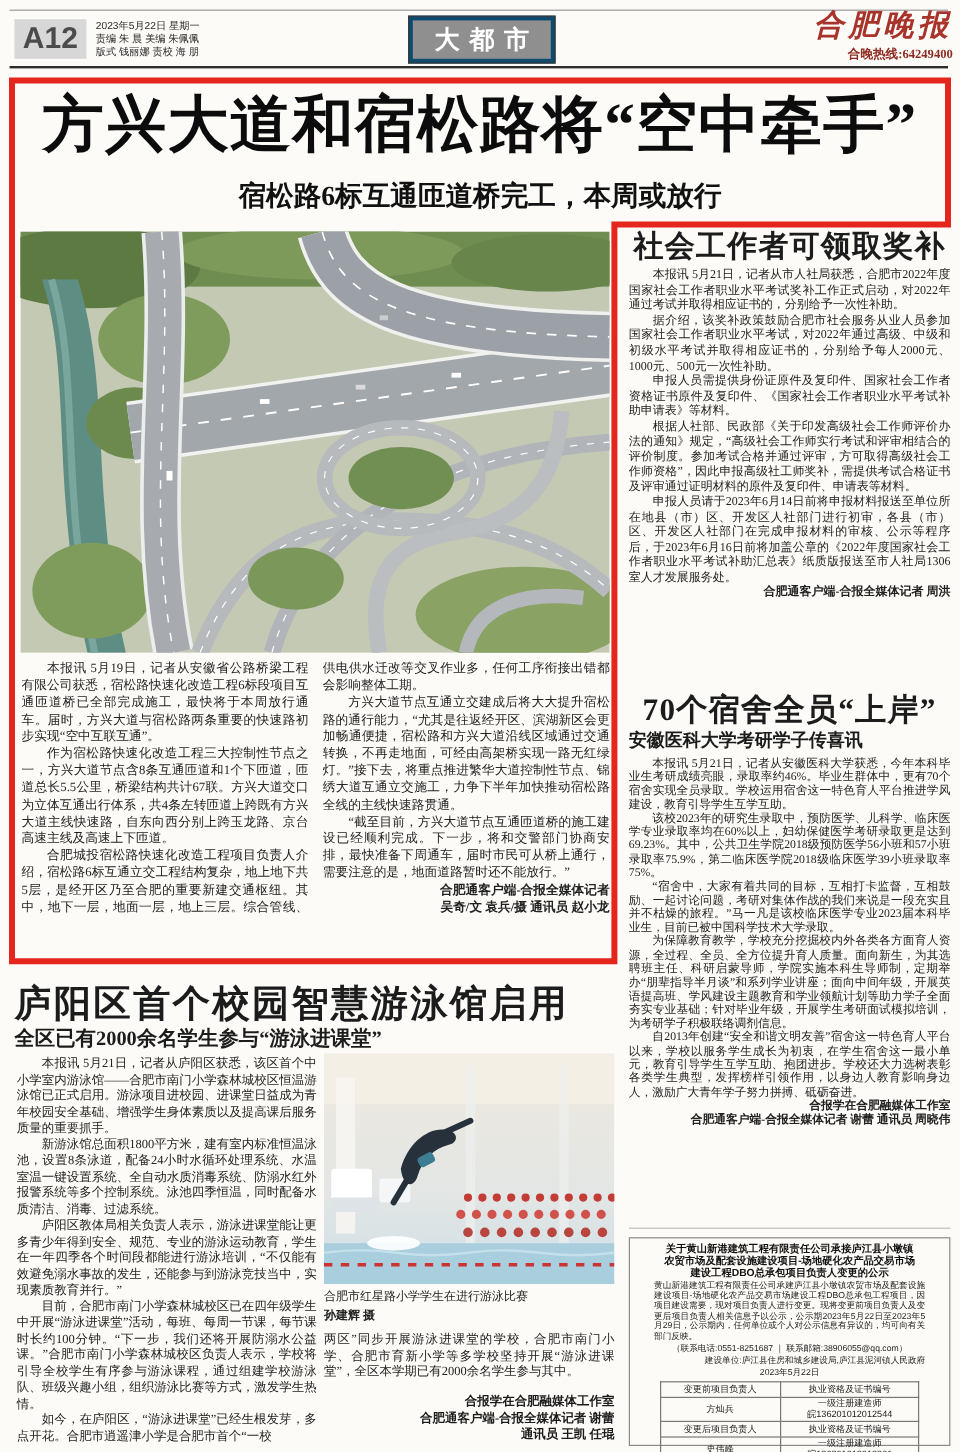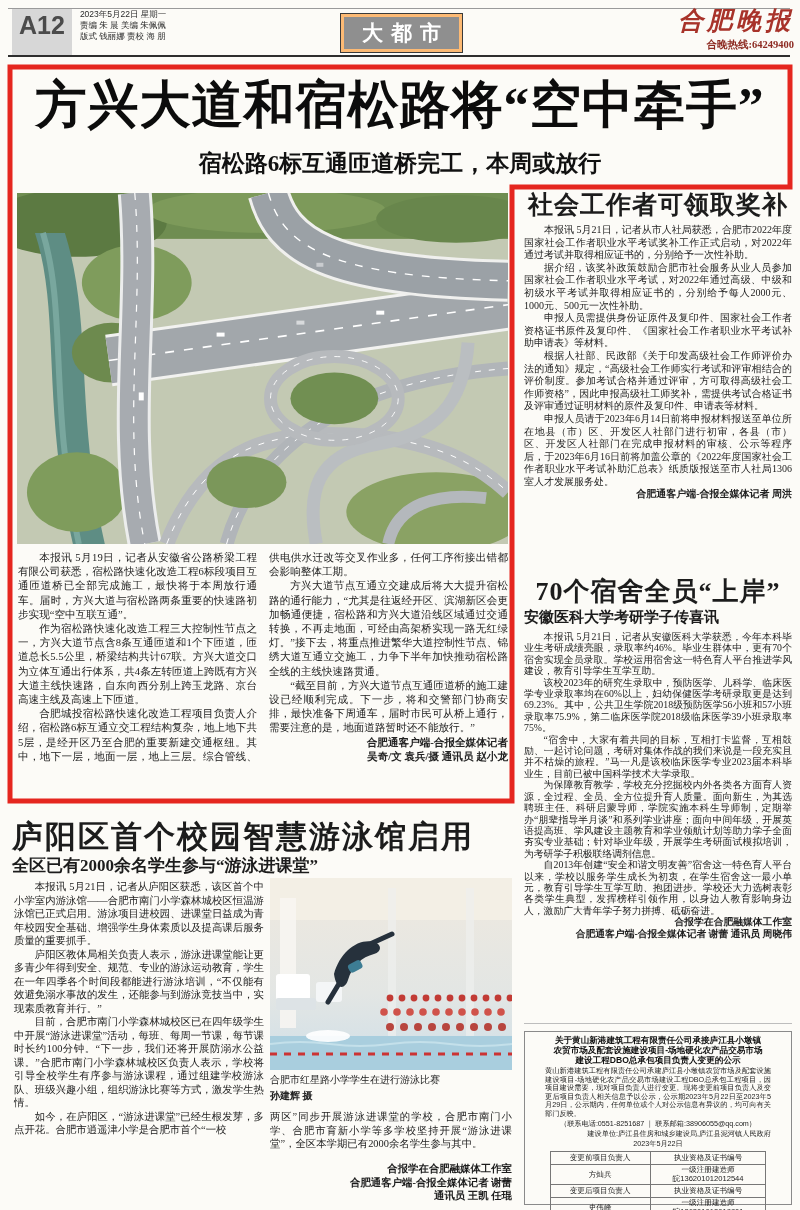--- a/index.html
+++ b/index.html
@@ -2,25 +2,25 @@
 <html><head>
 <meta charset="utf-8">
 <style>
   html,body{margin:0;padding:0;background:#e9e7e2;}
   .page{position:relative;width:800px;height:1210px;margin:0 auto;background:#fcfbf7;
         font-family:"Liberation Serif","DejaVu Serif",serif;color:#1c1c1c;overflow:hidden;}
   .abs{position:absolute;}
 
   
   .header{left:8px;top:8px;width:782px;height:46px;border-top:1px solid #9a9a9a;border-bottom:2px solid #2e2e2e;
-          display:flex;}
+          display:flex;align-items:center;}
   .pageno{background:#d7d7d7;color:#4b4b4b;font-weight:900;font-size:25px;padding:4px 7px;line-height:1;
           font-family:"Liberation Sans",sans-serif;margin-left:4px;}
   .dateblock{margin-left:8px;font-size:8.5px;line-height:11px;color:#2a2a2a;font-family:"Liberation Sans",sans-serif;}
-  .sectionbox{position:absolute;left:340px;top:5px;border:1px solid #3a3a3a;padding:3px;background:#fdba74;}
+  .sectionbox{position:absolute;left:340px;top:5px;border:1px solid #3a3a3a;padding:3px;background:#0c4a6e;}
   .sectioninner{background:#8f8f8f;color:#fff;font-weight:900;font-size:21px;letter-spacing:8px;
                 padding:2px 10px 2px 18px;font-family:"Liberation Sans",sans-serif;}
   .masthead{position:absolute;right:6px;top:4px;text-align:right;}
   .masthead .brand{color:#a8332a;font-size:25px;font-weight:bold;font-style:italic;letter-spacing:4px;}
   .masthead .hotline{color:#8d2b22;font-size:10.5px;font-weight:bold;margin-top:1px;}
 
   
   .headline{left:14px;top:76px;width:772px;text-align:center;font-size:51px;font-weight:900;
             letter-spacing:1px;line-height:1.15;color:#0c0c0c;}
   .subhead{left:14px;top:148px;width:772px;text-align:center;font-size:23px;font-weight:bold;color:#111;}
@@ -165,20 +165,21 @@
     <p class="byline">合报学在合肥融媒体工作室</p>
     <p class="byline">合肥通客户端-合报全媒体记者 谢蕾 通讯员 周晓伟</p>
   </div>
 
   <div class="abs ruleh"></div>
 
   <div class="abs stitle">庐阳区首个校园智慧游泳馆启用</div>
   <div class="abs ssub">全区已有2000余名学生参与“游泳进课堂”</div>
   <div class="abs sleft">
     <p class="para">本报讯 5月21日，记者从庐阳区获悉，该区首个中小学室内游泳馆——合肥市南门小学森林城校区恒温游泳馆已正式启用。游泳项目进校园、进课堂日益成为青年校园安全基础、增强学生身体素质以及提高课后服务质量的重要抓手。</p>
+    <p class="para">新游泳馆总面积1800平方米，建有室内标准恒温泳池，设置8条泳道，配备24小时水循环处理系统、水温室温一键设置系统、全自动水质消毒系统、防溺水红外报警系统等多个控制系统。泳池四季恒温，同时配备水质清洁、消毒、过滤系统。</p>
     <p class="para">庐阳区教体局相关负责人表示，游泳进课堂能让更多青少年得到安全、规范、专业的游泳运动教育，学生在一年四季各个时间段都能进行游泳培训，“不仅能有效避免溺水事故的发生，还能参与到游泳竞技当中，实现素质教育并行。”</p>
     <p class="para">目前，合肥市南门小学森林城校区已在四年级学生中开展“游泳进课堂”活动，每班、每周一节课，每节课时长约100分钟。“下一步，我们还将开展防溺水公益课。”合肥市南门小学森林城校区负责人表示，学校将引导全校学生有序参与游泳课程，通过组建学校游泳队、班级兴趣小组，组织游泳比赛等方式，激发学生热情。</p>
     <p class="para">如今，在庐阳区，“游泳进课堂”已经生根发芽，多点开花。合肥市逍遥津小学是合肥市首个“一校</p>
   </div>
 
   <svg class="abs photo2" viewBox="0 0 242 192" preserveAspectRatio="none">
     <defs>
       <linearGradient id="hall" x1="0" y1="0" x2="0" y2="1">
         <stop offset="0" stop-color="#efe9df"></stop>
         <stop offset="0.6" stop-color="#e3e6e4"></stop>

